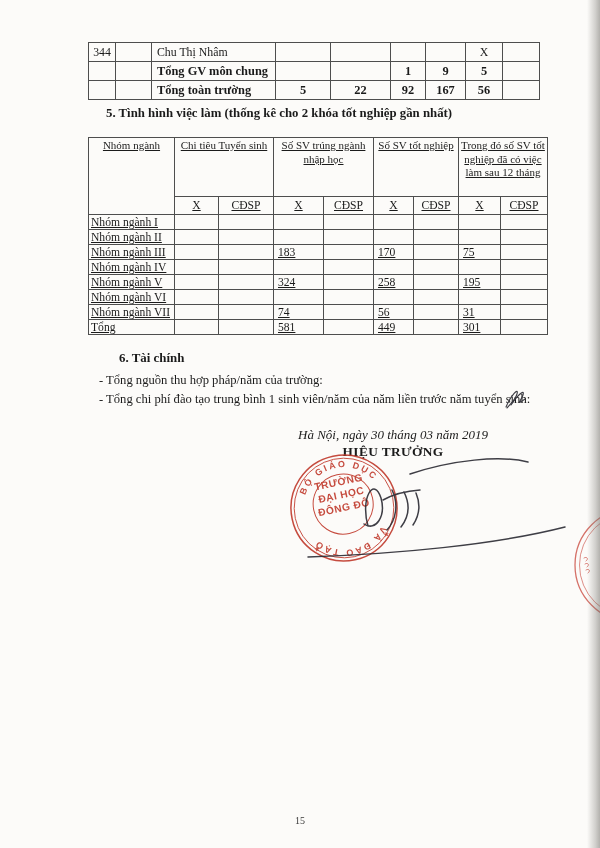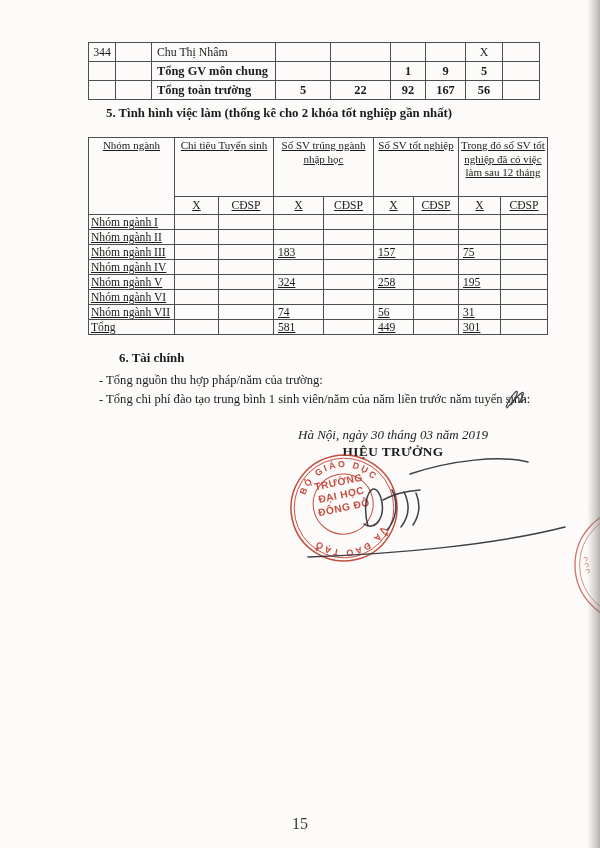--- a/index.html
+++ b/index.html
@@ -32,21 +32,21 @@
   .s6 { position:absolute; left:99px; top:349px; width:450px; font-size:12.6px; line-height:19.5px; }
   .s6 .h6 { font-weight:bold; font-size:12.9px; margin:0 0 2px 20px; }
 
   .sig-block { position:absolute; left:268px; top:427px; width:250px; text-align:center; }
   .place-date { font-style:italic; font-size:13px; white-space:nowrap; }
   .sig-title  { font-weight:bold; font-size:13.3px; letter-spacing:.4px; margin-top:1px; }
   .signer { position:absolute; left:326px; top:539px; width:145px; text-align:center;
             font-weight:bold; font-size:13px; }
 
   .pageno { position:absolute; left:0; top:815px; width:600px; text-align:center;
-            font-size:16px; color:#3a3a3a; }
+            font-size:10px; color:#3a3a3a; }
 
   .stamp { position:absolute; left:288px; top:452px; width:112px; height:112px;
            transform:rotate(-12deg); opacity:.9; }
   .signature { position:absolute; left:280px; top:448px; width:300px; height:125px; }
   .hand-mark { position:absolute; left:498px; top:384px; width:40px; height:28px; }
 
   .edge-shadow { position:absolute; top:0; right:0; width:13px; height:848px;
     background:linear-gradient(90deg, rgba(150,148,140,0) 0%, rgba(128,126,120,.35) 65%, rgba(106,104,98,.5) 100%); }
   .edge-stamp { position:absolute; left:563px; top:516px; width:37px; height:100px; }
 </style>
@@ -157,21 +157,21 @@
       <td></td>
       <td class="val"></td>
       <td></td>
     </tr>
     <tr class="dr">
       <td class="lbl">Nhóm ngành III</td>
       <td></td>
       <td></td>
       <td class="val">183</td>
       <td></td>
-      <td class="val">157</td>
+      <td class="val">170</td>
       <td></td>
       <td class="val">75</td>
       <td></td>
     </tr>
     <tr class="dr">
       <td class="lbl">Nhóm ngành IV</td>
       <td></td>
       <td></td>
       <td class="val"></td>
       <td></td>

